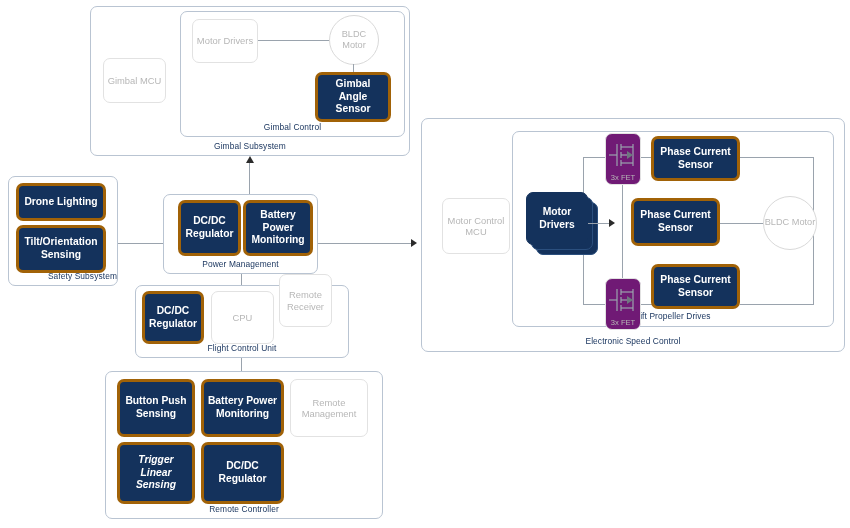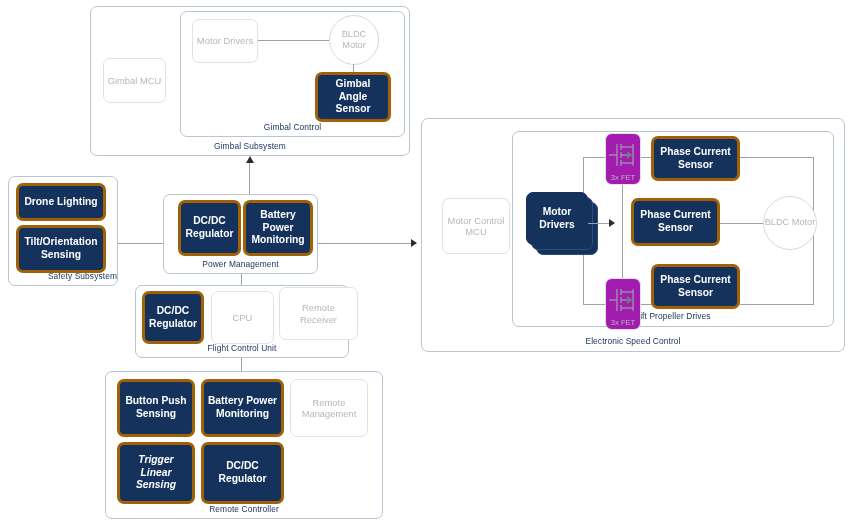--- a/index.html
+++ b/index.html
@@ -91,21 +91,21 @@
     display:flex;align-items:center;justify-content:center;
     text-align:center;line-height:1.2;
   }
 
   
   .fet{
     position:absolute;
     box-sizing:border-box;
     border:1.3px solid #e2e2e2;
     border-radius:7px;
-    background:#a21caf;
+    background:#701a75;
   }
   .fet .cap{
     position:absolute;
     bottom:2px;left:0;right:0;
     text-align:center;
     color:#b7b7b7;
     font-size:7.6px;
   }
   .fet svg{position:absolute;left:50%;top:6px;transform:translateX(-50%);}
 
@@ -171,21 +171,21 @@
   <div class="wire wv" style="left:241px;top:274px;height:11px;"></div>
 
   <div class="group" style="left:135px;top:285px;width:214px;height:73px;">
     <div class="group-label" style="bottom:4px;">Flight Control Unit</div>
   </div>
 
   <div class="blk filled" style="left:142px;top:291px;width:62px;height:53px;">DC/DC Regulator</div>
 
   <div class="blk ghost" style="left:211px;top:291px;width:63px;height:53px;">CPU</div>
 
-  <div class="blk ghost" style="left:279px;top:287px;width:79px;height:53px;">Remote Receiver</div>
+  <div class="blk ghost" style="left:279px;top:274px;width:53px;height:53px;">Remote Receiver</div>
 
   <div class="wire wv" style="left:241px;top:358px;height:13px;"></div>
 
   <div class="group" style="left:105px;top:371px;width:278px;height:148px;">
     <div class="group-label" style="bottom:4px;">Remote Controller</div>
   </div>
 
   <div class="blk filled" style="left:117px;top:379px;width:78px;height:58px;">Button Push Sensing</div>
 
   <div class="blk filled" style="left:201px;top:379px;width:83px;height:58px;">Battery Power Monitoring</div>

